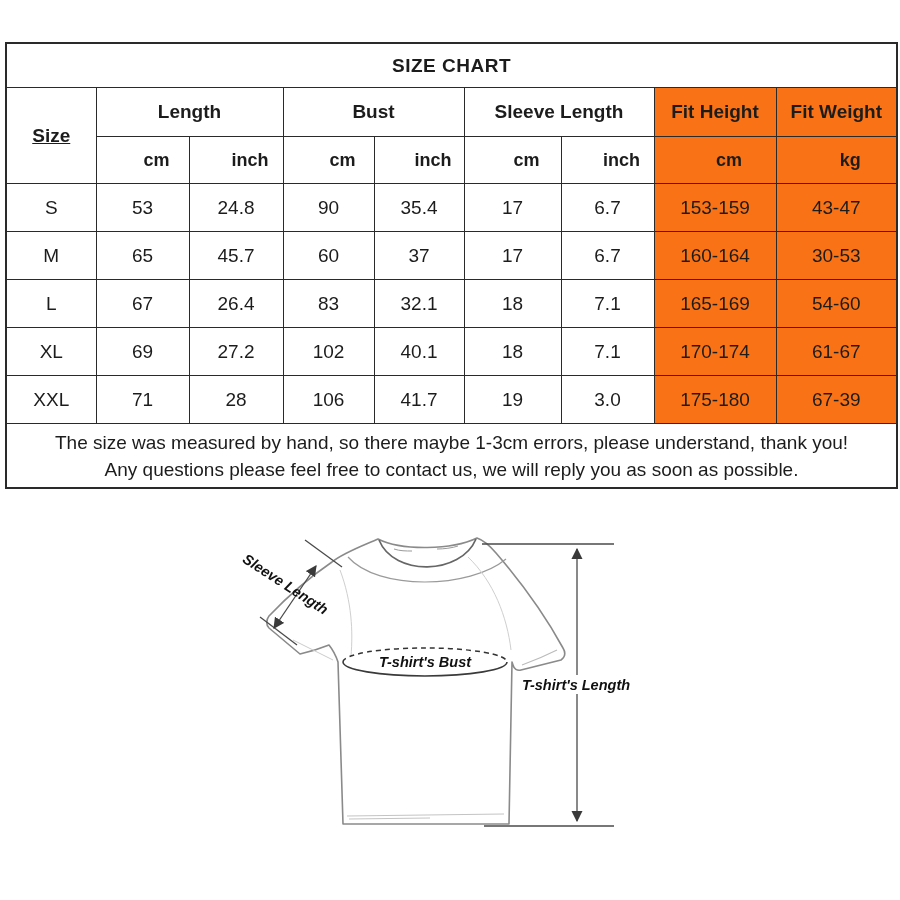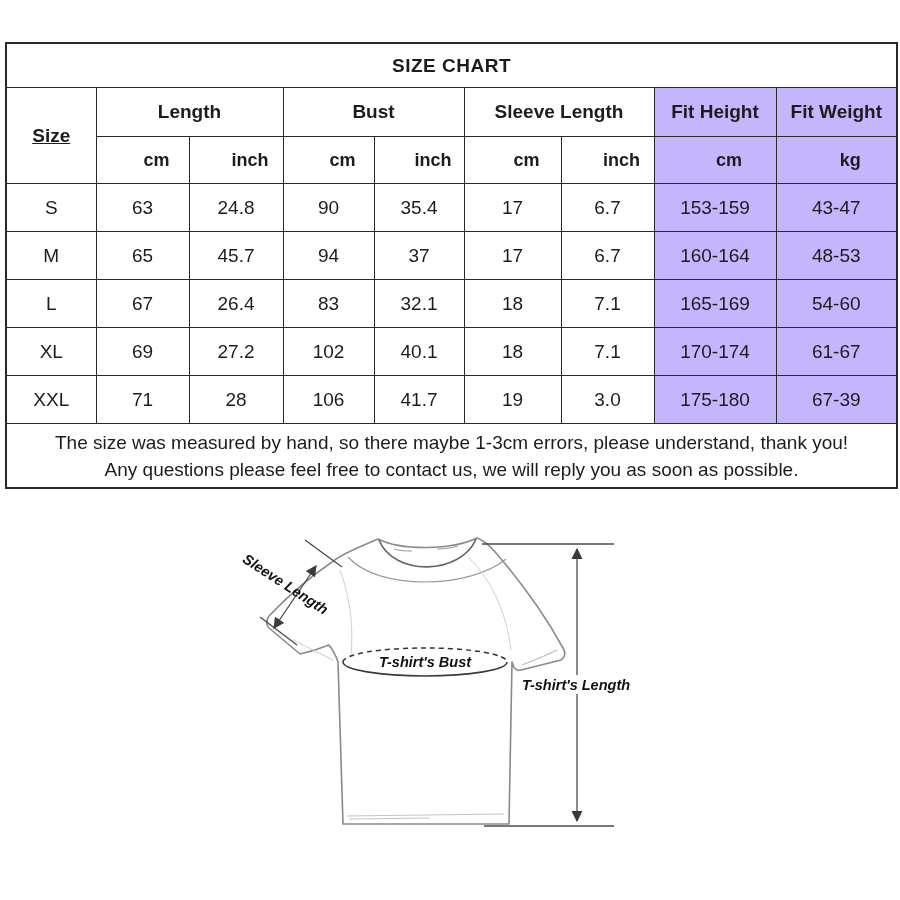--- a/index.html
+++ b/index.html
@@ -8,21 +8,21 @@
   table.size-chart{position:absolute;left:5px;top:33px;width:891px;
           border-collapse:collapse;table-layout:fixed;
           border:2px solid #2a2a2a;margin-top:9px;}
   table.size-chart td{border:1px solid #2a2a2a;text-align:center;vertical-align:middle;
           font-size:19px;padding:0;}
   td.title-cell{height:43px;font-size:21px;font-weight:bold;letter-spacing:.5px;}
   tr.h1 td{height:48px;font-weight:bold;font-size:19px;}
   tr.h2 td{height:46px;font-weight:bold;font-size:18px;padding-left:28px;}
   td.size-head{font-weight:bold;font-size:20px;text-decoration:underline;}
   tr.datarow td{height:47px;}
-  td.gray{background:#c4b5fd;}
+  td.gray{background:#f97316;}
   td.note-cell{height:63px;font-size:17.5px;line-height:27px;}
   .diagram{position:absolute;left:0;top:500px;}
   text.dlabel{font-family:"Liberation Sans",sans-serif;font-weight:bold;font-style:italic;
           font-size:14.5px;fill:#111;}
 </style>
 </head>
 <body>
 
 <div class="canvas">
 
@@ -56,39 +56,39 @@
         <td>cm</td>
         <td>inch</td>
         <td>cm</td>
         <td>inch</td>
         <td class="gray">cm</td>
         <td class="gray">kg</td>
       </tr>
 
       <tr class="datarow">
         <td>S</td>
-        <td>63</td>
+        <td>53</td>
         <td>24.8</td>
         <td>90</td>
         <td>35.4</td>
         <td>17</td>
         <td>6.7</td>
         <td class="gray">153-159</td>
         <td class="gray">43-47</td>
       </tr>
       <tr class="datarow">
         <td>M</td>
         <td>65</td>
         <td>45.7</td>
-        <td>94</td>
+        <td>60</td>
         <td>37</td>
         <td>17</td>
         <td>6.7</td>
         <td class="gray">160-164</td>
-        <td class="gray">48-53</td>
+        <td class="gray">30-53</td>
       </tr>
       <tr class="datarow">
         <td>L</td>
         <td>67</td>
         <td>26.4</td>
         <td>83</td>
         <td>32.1</td>
         <td>18</td>
         <td>7.1</td>
         <td class="gray">165-169</td>

